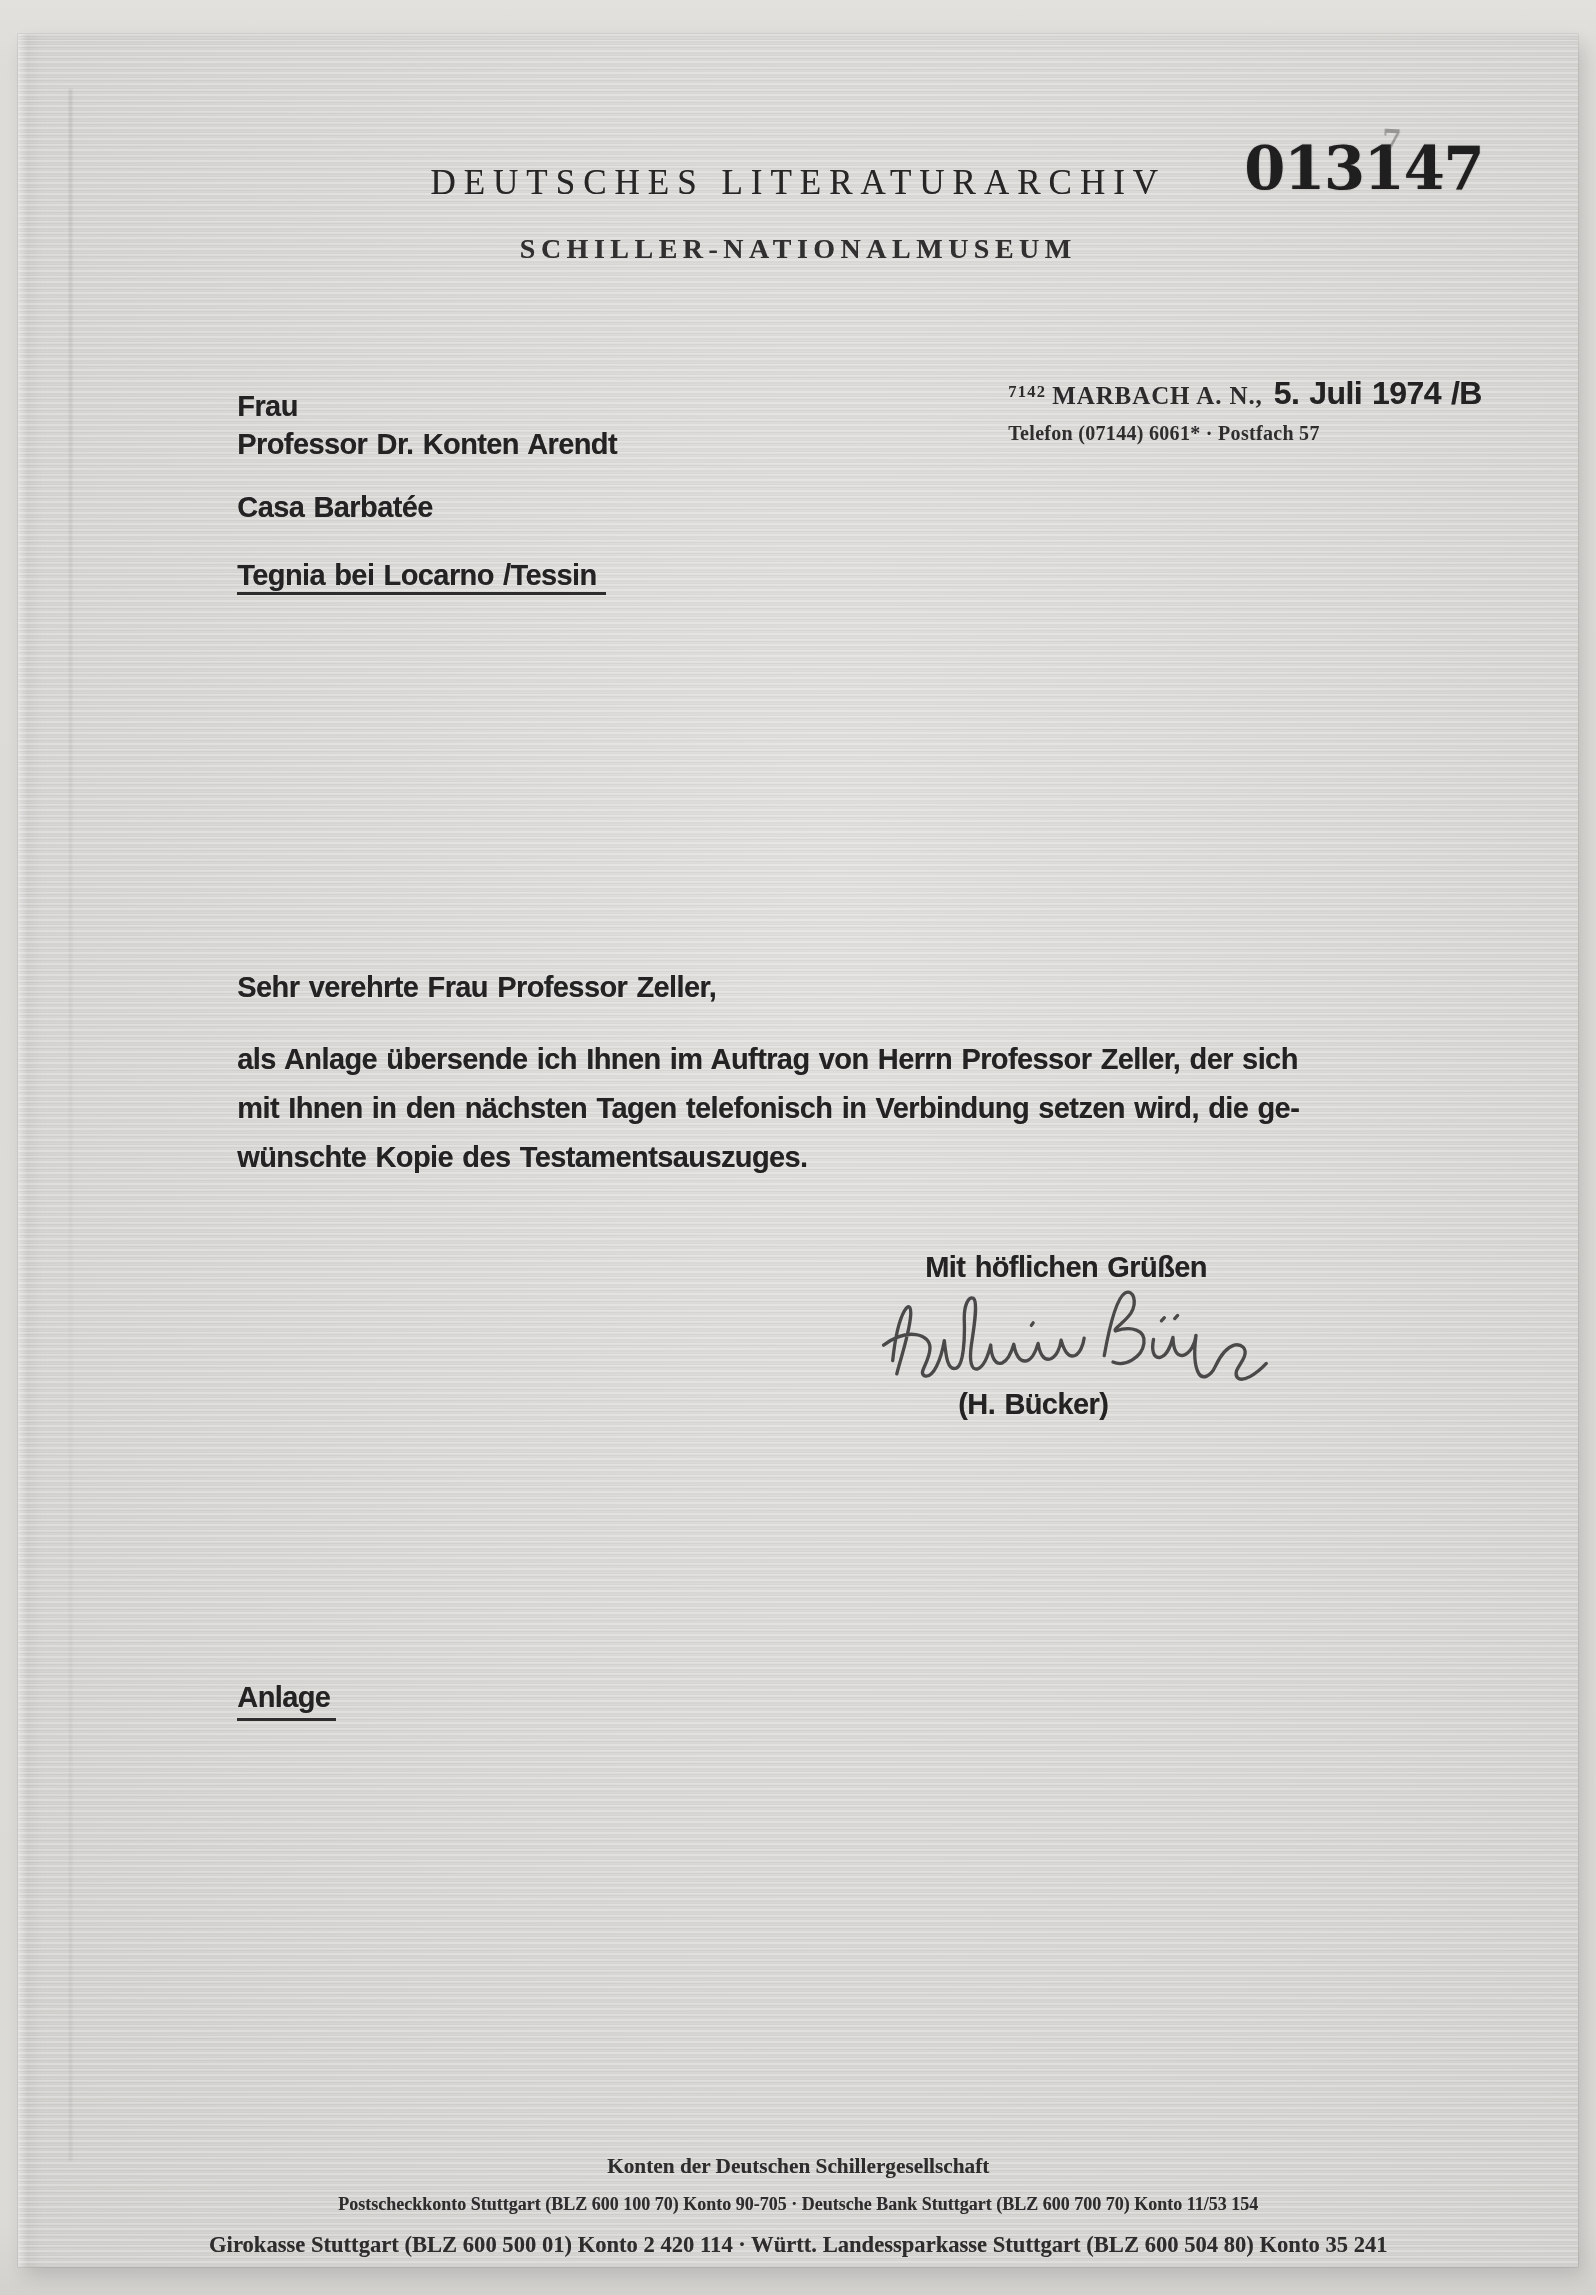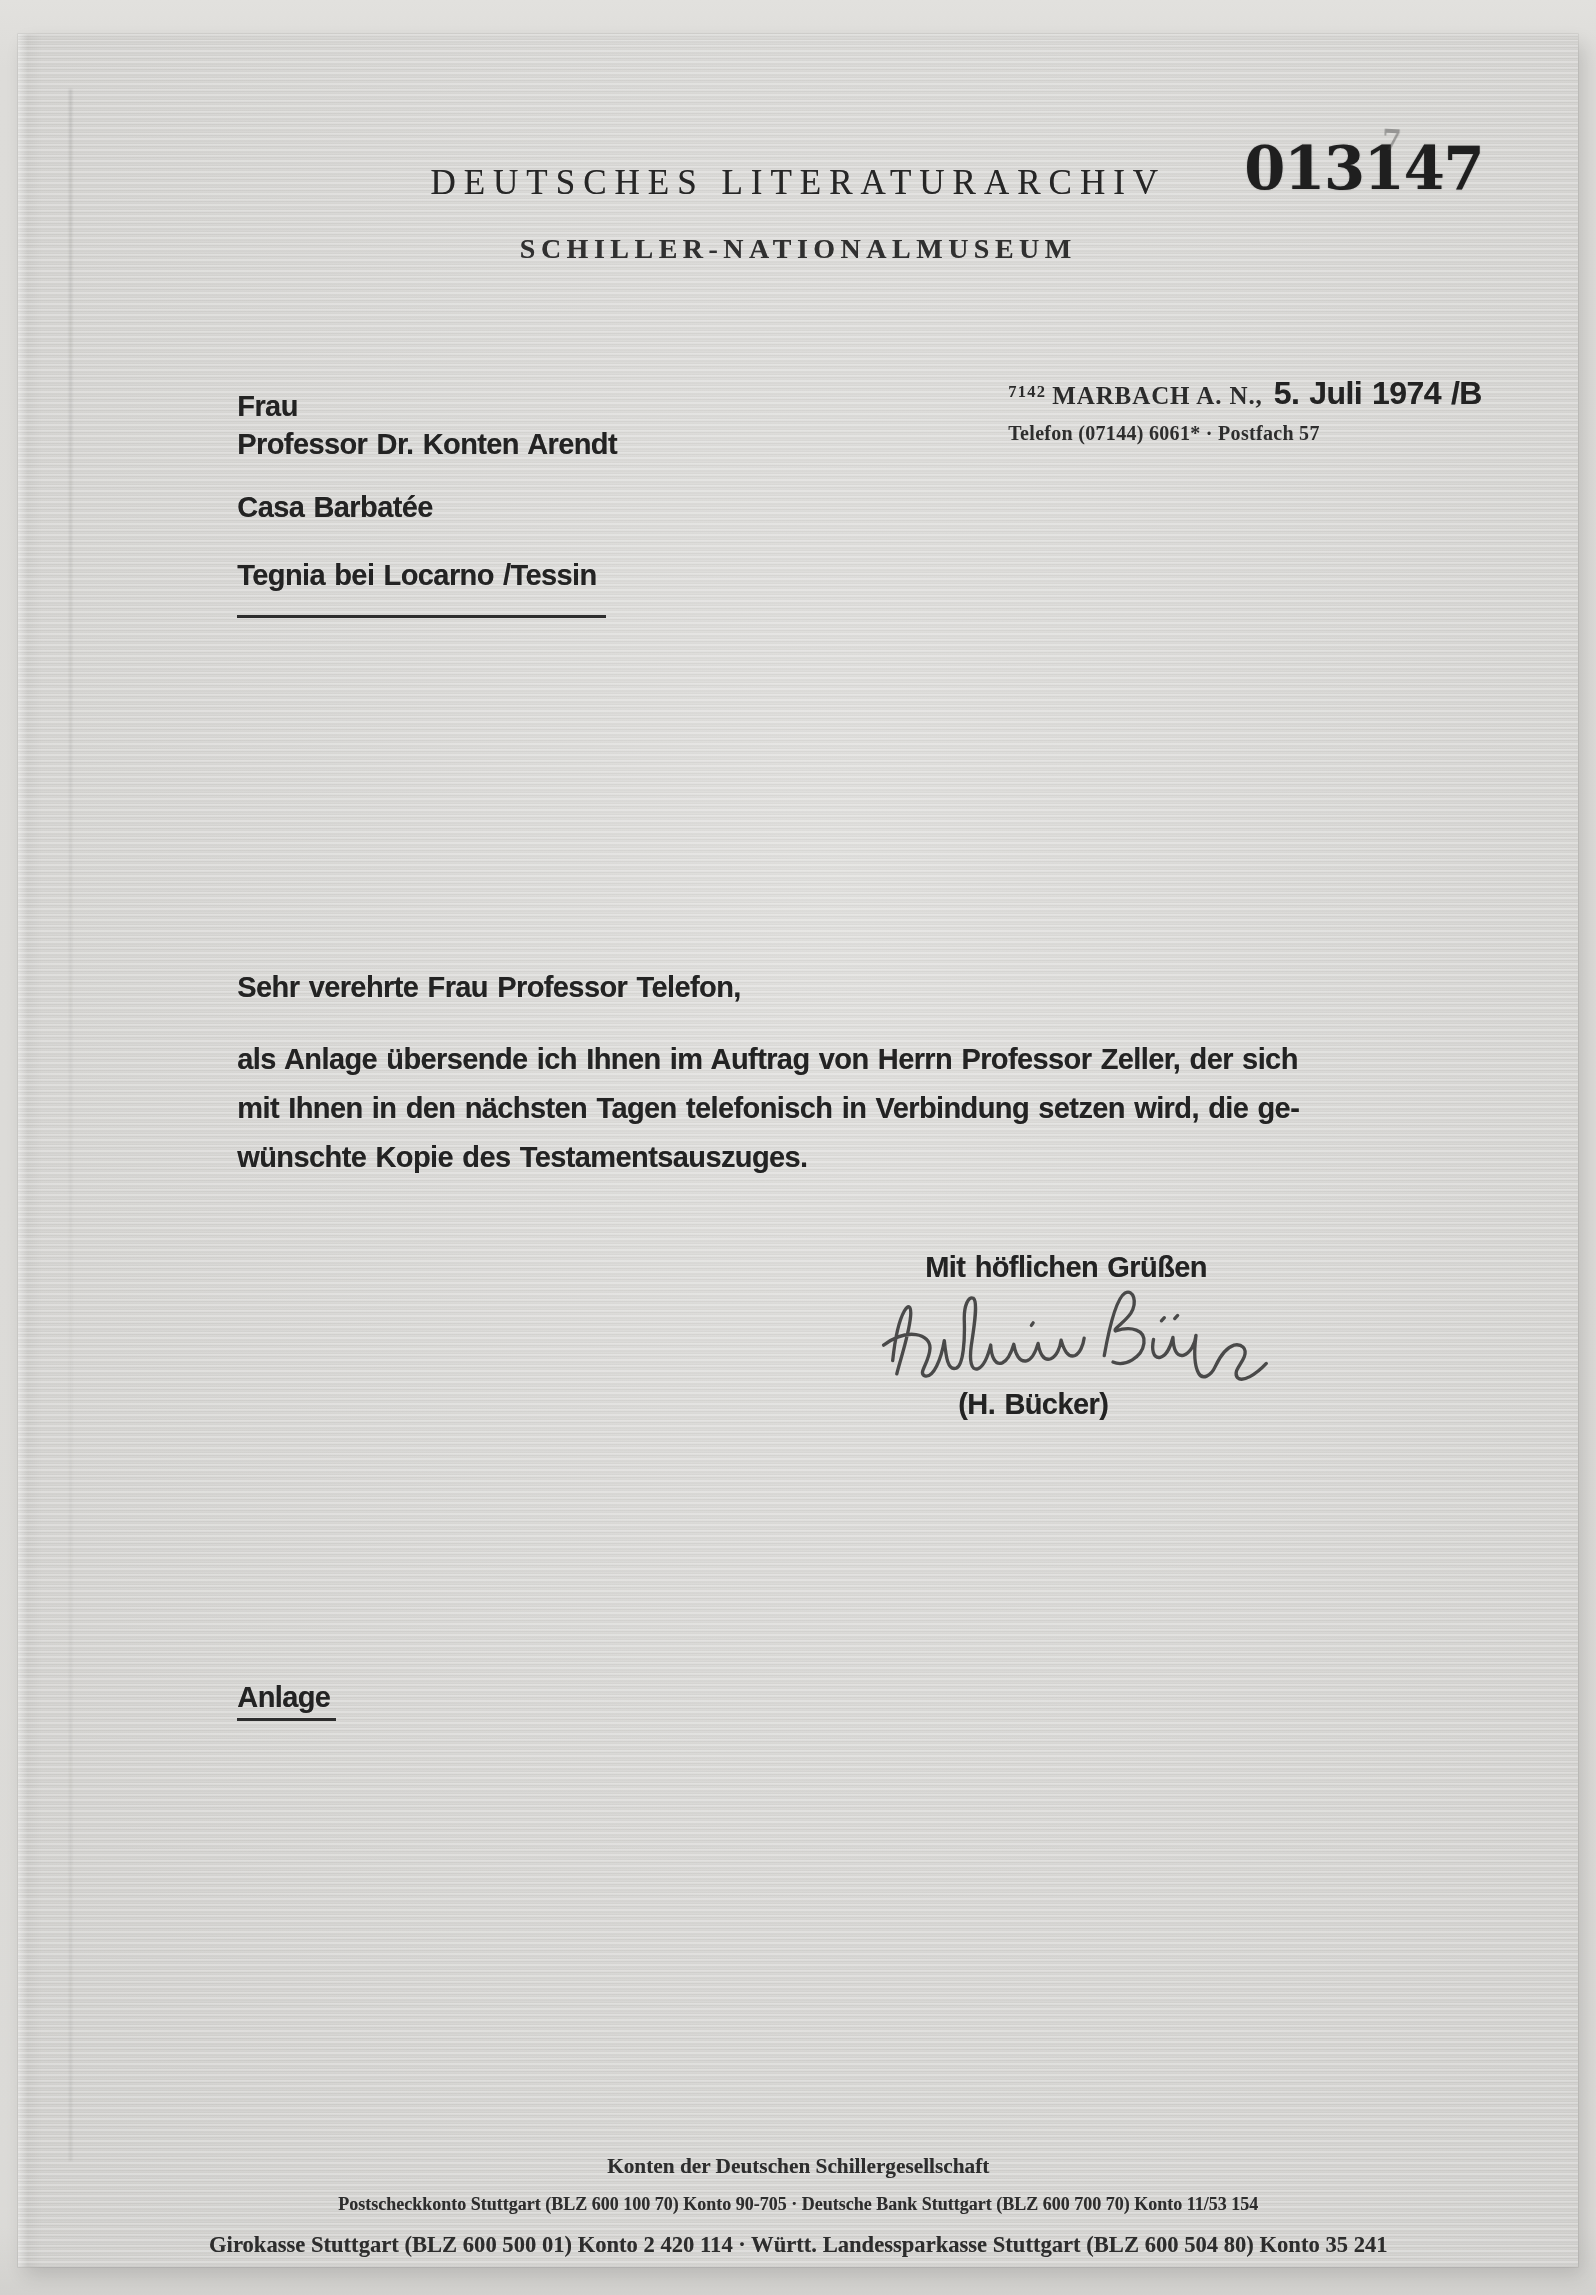--- a/index.html
+++ b/index.html
@@ -138,21 +138,21 @@
   }
 
   .recipient-line { position: absolute; left: 219px; }
   .r1 { top: 356px; }
   .r2 { top: 394px; }
   .r3 { top: 457px; }
   .r4 { top: 525px; }
   .underlined {
     display: inline-block;
     border-bottom: 3px solid #2d2d2d;
-    padding-bottom: 23px;
+    padding-bottom: 0;
     padding-right: 9.8px;
   }
 
   .salutation { position: absolute; left: 219px; top: 937px; }
   .paragraph {
     position: absolute;
     left: 219px; top: 1001px;
     font-size: 29px;
     line-height: 49px;
     white-space: pre-line;
@@ -216,21 +216,21 @@
   </div>
   <div class="dateline-2">Telefon (07144) 6061* · Postfach 57</div>
 
   <div class="tw recipient-line r1">Frau</div>
   <div class="tw recipient-line r2">Professor Dr. Konten Arendt</div>
   <div class="tw recipient-line r3">Casa Barbatée</div>
   <div class="tw recipient-line r4">
     <span class="underlined">Tegnia bei Locarno /Tessin</span>
   </div>
 
-  <div class="tw salutation">Sehr verehrte Frau Professor Telefon,</div>
+  <div class="tw salutation">Sehr verehrte Frau Professor Zeller,</div>
   <div class="tw paragraph">als Anlage übersende ich Ihnen im Auftrag von Herrn Professor Zeller, der sich
 mit Ihnen in den nächsten Tagen telefonisch in Verbindung setzen wird, die ge-
 wünschte Kopie des Testamentsauszuges.</div>
   <div class="tw closing">Mit höflichen Grüßen</div>
 
   <svg class="signature" viewBox="0 0 680 250" aria-label="Heidemarie Bücker">
     <path d="M26,148 C38,62 62,42 58,76 C54,108 38,148 32,170
       M12,122 C52,94 90,106 88,130 C86,154 66,170 78,175 C92,179 106,148 112,118
       C114,146 116,168 130,164 C142,160 146,118 146,86 C146,62 154,46 162,50
       C170,56 162,96 156,128 C152,152 154,170 166,166 C176,162 184,142 188,128

